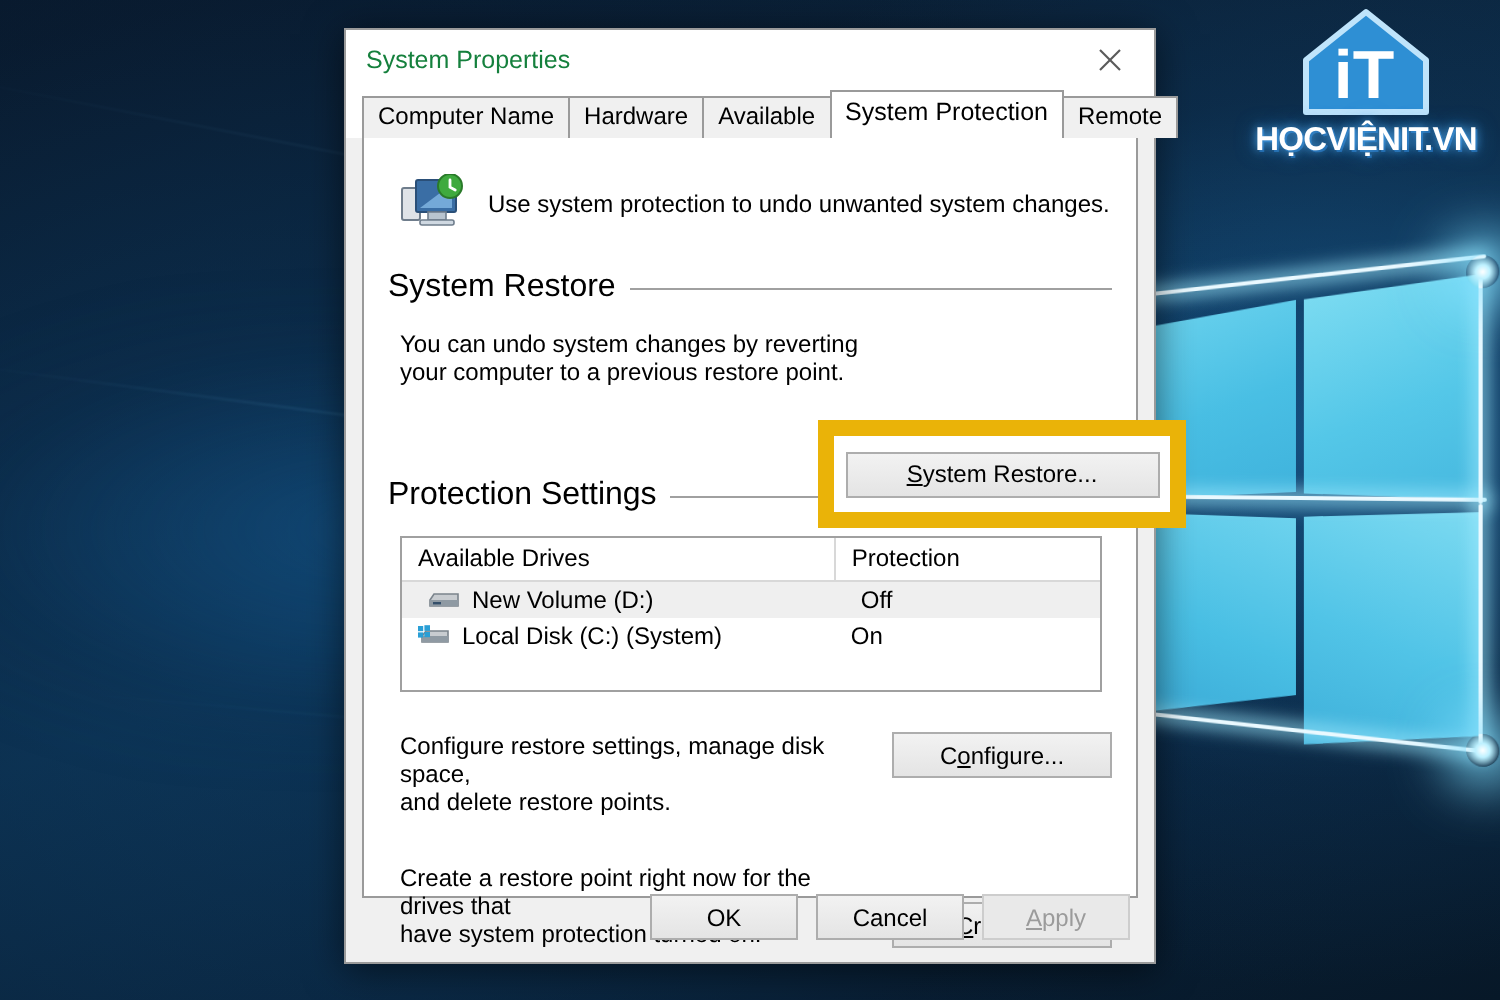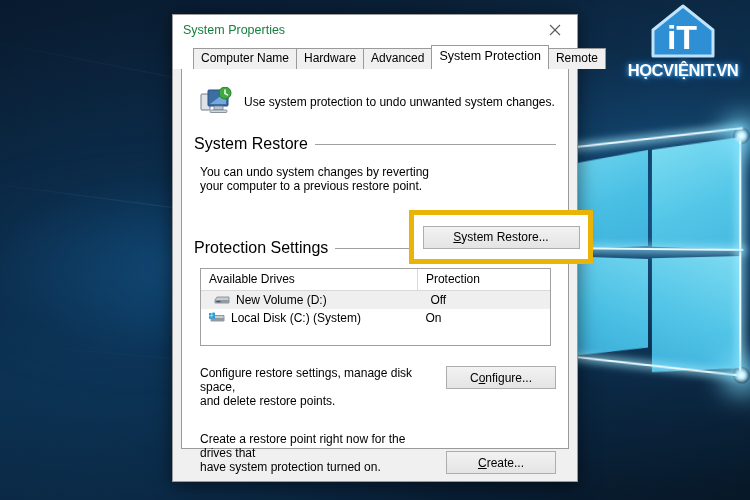--- a/index.html
+++ b/index.html
@@ -147,21 +147,21 @@
     display: flex; align-items: center; justify-content: center;
     color: #4a4a4a;
     font-size: 14px;
     cursor: default;
   }
   .close-btn svg { display:block; }
 
   
   .tabstrip {
     background: #ffffff;
-    padding: 0 0 0 20px;
+    padding: 0 0 0 8px;
     display: flex;
     align-items: flex-end;
     height: 24px;
     position: relative;
   }
   .tab {
     border: 1px solid #9a9a9a;
     border-bottom: none;
     background: #f0f0f0;
     padding: 2px 7px 3px 7px;
@@ -240,21 +240,21 @@
   .winbtn.dis { color: #9b9b9b; background: #e9e9e9; border-color: #cdcdcd; }
   .winbtn u { text-decoration: underline; }
 
   
   .redbox {
     position: absolute;
     left: 227px;
     top: 141px;
     width: 184px;
     height: 54px;
-    border: 5px solid #eab308;
+    border: 8px solid #eab308;
     background: #ffffff;
     z-index: 5;
     display: flex;
     align-items: center;
     justify-content: center;
   }
   .redbox .winbtn { width: 157px; }
 
   
   .tbl-wrap {
@@ -354,21 +354,21 @@
       <svg width="12" height="12" viewBox="0 0 12 12">
         <line x1="1" y1="1" x2="11" y2="11" stroke="#5a5a5a" stroke-width="1.1"></line>
         <line x1="11" y1="1" x2="1" y2="11" stroke="#5a5a5a" stroke-width="1.1"></line>
       </svg>
     </div>
   </div>
 
   <div class="tabstrip">
     <div class="tab">Computer Name</div>
     <div class="tab">Hardware</div>
-    <div class="tab">Advanced</div>
+    <div class="tab">Available</div>
     <div class="tab active">System Protection</div>
     <div class="tab">Remote</div>
   </div>
 
   <div class="tabbody">
 
     <div class="hdr-row">
       <div class="sysicon">
         <svg width="34" height="30" viewBox="0 0 34 30">
           <rect x="1" y="7" width="9" height="16" rx="1" fill="#dfe3e8" stroke="#6f7d8c" stroke-width="1"></rect>
@@ -463,13 +463,18 @@
       <div class="bottom-desc" style="margin-top:24px;align-items:flex-end;">
         <div class="txt">
           <div>Create a restore point right now for the drives that</div>
           <div>have system protection turned on.</div>
         </div>
         <button class="winbtn"><u>C</u><span>reate...</span></button>
       </div>
     </div>
   </div>
 
+  <div class="footer">
+    <button class="winbtn">OK</button>
+    <button class="winbtn">Cancel</button>
+    <button class="winbtn dis"><u>A</u><span>pply</span></button>
+  </div>
 </div>
 
 </body></html>

